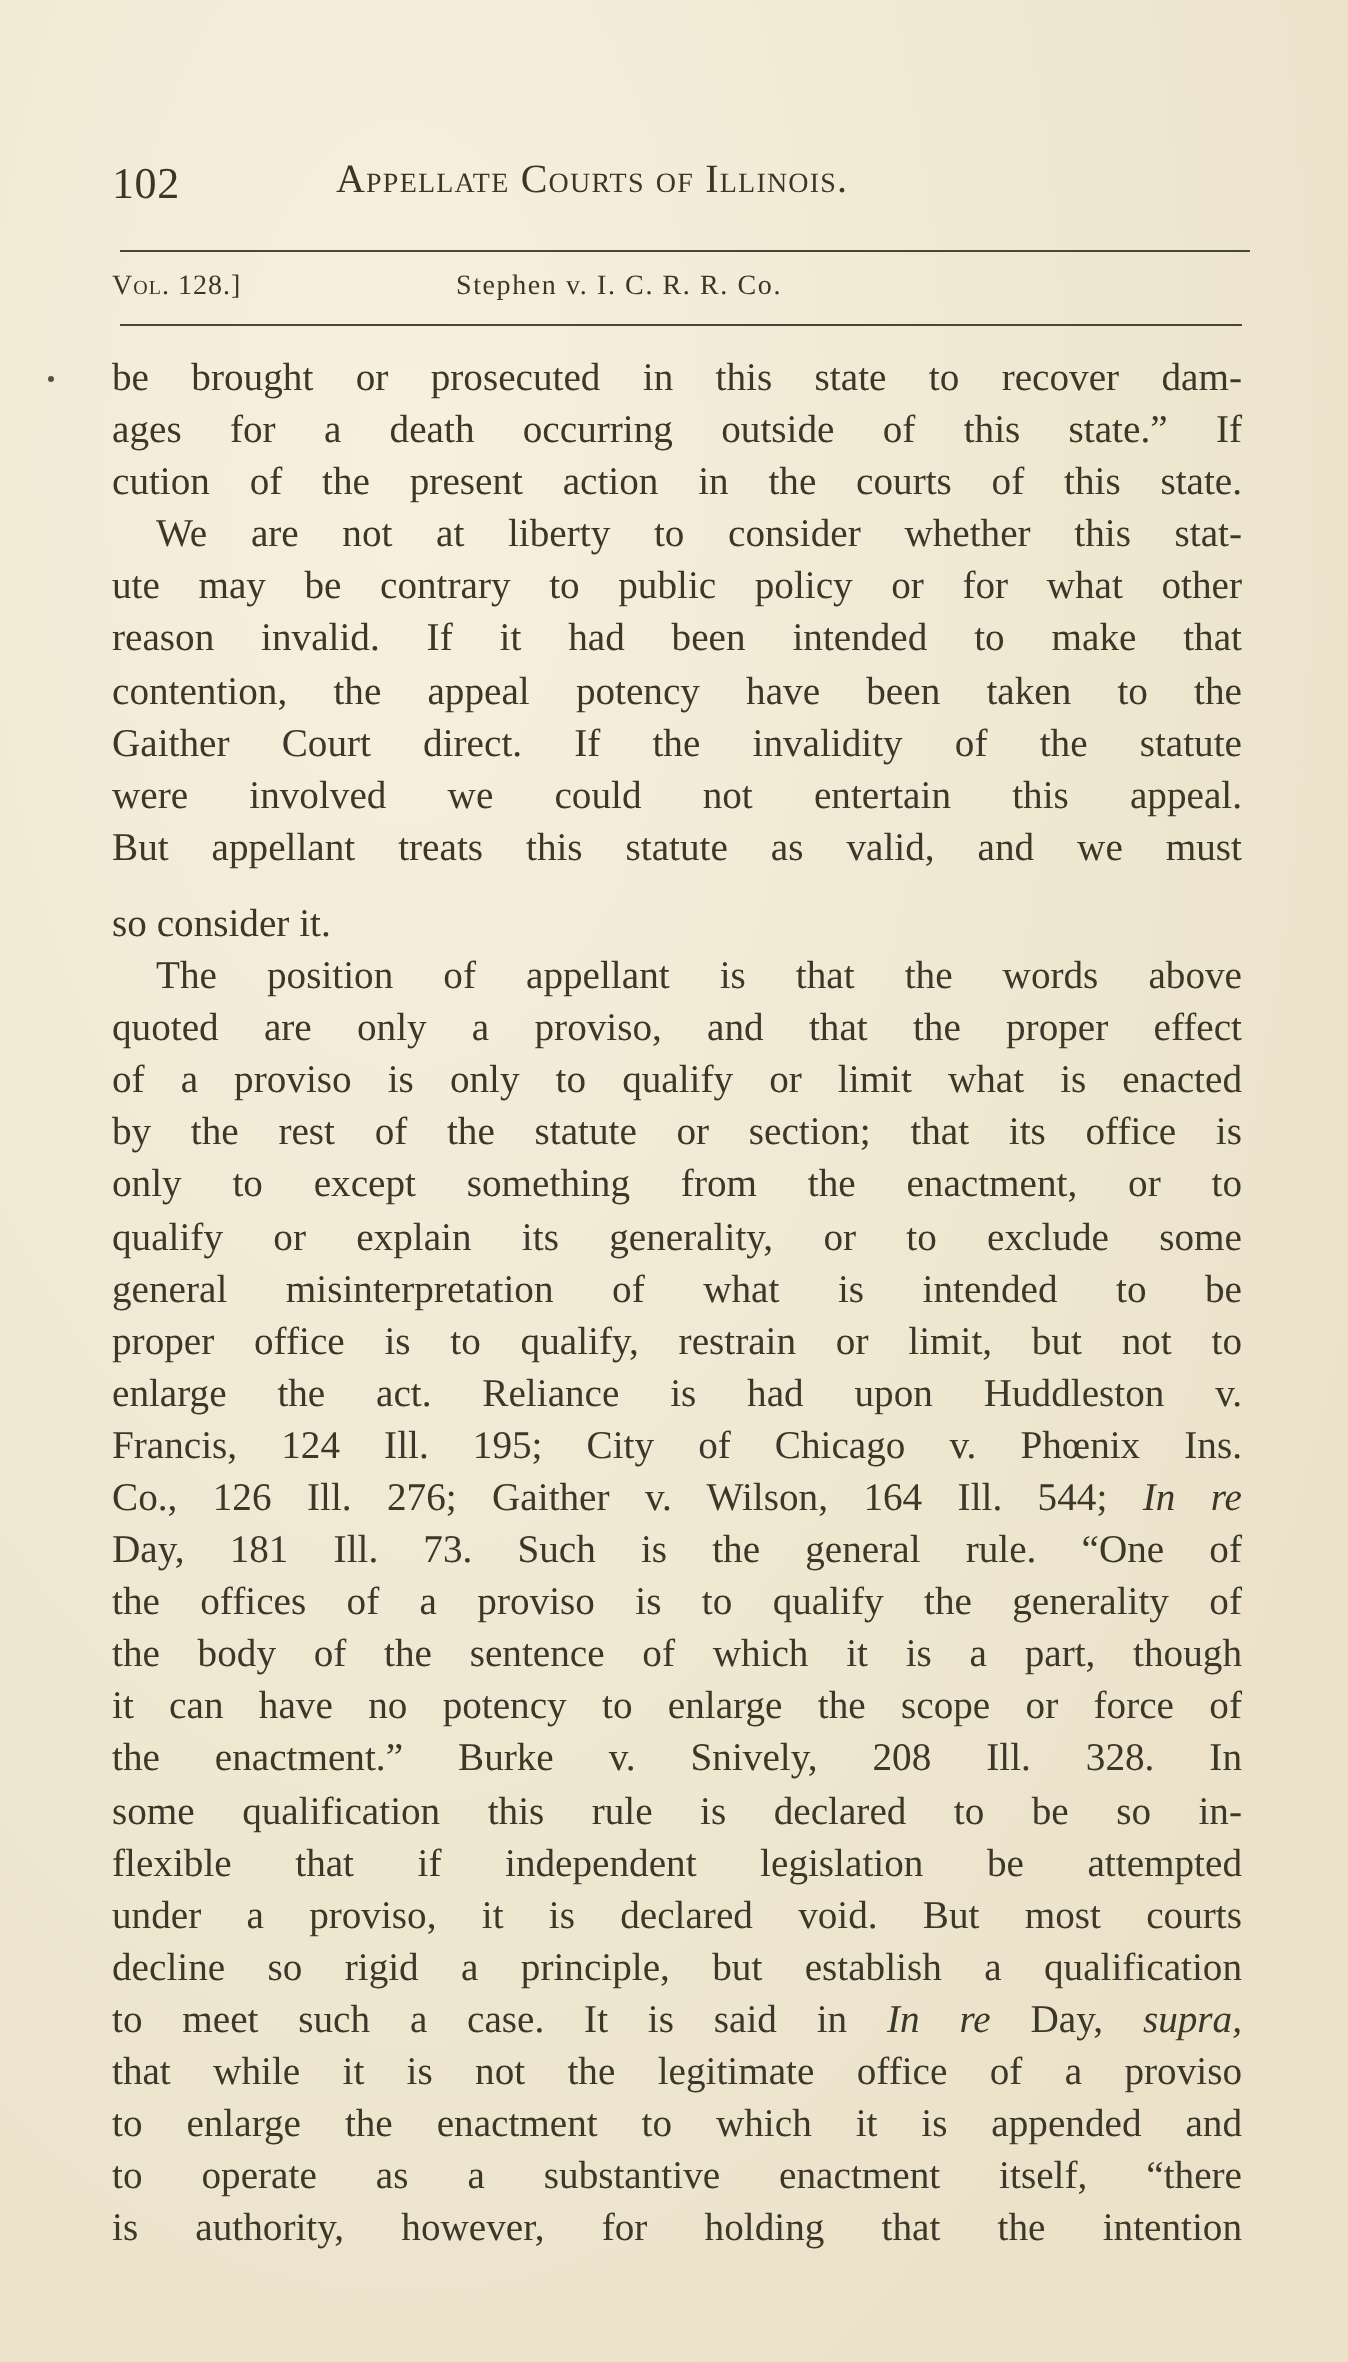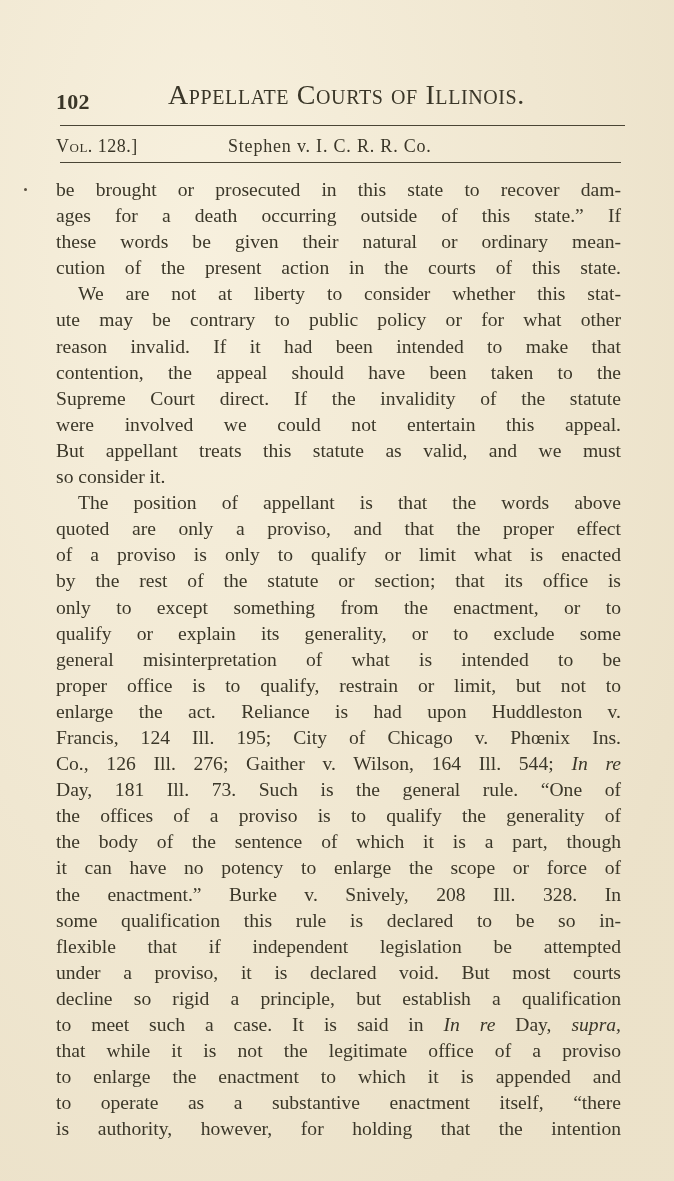--- a/index.html
+++ b/index.html
@@ -27,46 +27,45 @@
       top: 79px;
       left: 0;
       width: 570px;
       height: 30px;
       font-size: 22px;
       letter-spacing: 0.3px;
     }
     .page-number {
       position: absolute;
       left: 0;
-      top: 10px;
-      font-weight: bold;
+      top: 0;
     }
     .running-title {
       position: absolute;
       left: 112px;
       top: 0;
       font-variant: small-caps;
-      font-size: 28px;
+      font-size: 20px;
       letter-spacing: 0.6px;
     }
     .rule-top {
       position: absolute;
       top: 125px;
       left: 4px;
       width: 565px;
       height: 0;
       border-top: 1.5px solid #4a4535;
     }
     .subhead {
       position: absolute;
       top: 130px;
       left: 0;
       width: 570px;
       height: 22px;
-      font-size: 18px;
+      font-size: 14px;
     }
     .volume {
       position: absolute;
       left: 0;
       top: 6px;
       font-variant: small-caps;
       letter-spacing: 0.5px;
     }
     .case-name {
       position: absolute;
@@ -94,20 +93,21 @@
     }
     .line {
       display: block;
       text-align: justify;
       text-align-last: justify;
       white-space: nowrap;
       height: 26.1px;
     }
     .line.last {
       text-align-last: left;
+      margin-top: 12px;
     }
     .indent-line {
       padding-left: 22px;
     }
     i, .ital {
       font-style: italic;
     }
     .speck {
       position: absolute;
       width: 3px;
@@ -131,27 +131,26 @@
   <div class="subhead">
     <span class="volume">Vol. 128.]</span>
     <span class="case-name">Stephen v. I. C. R. R. Co.</span>
   </div>
 
   <div class="rule-bottom"></div>
 
   <div class="body-text">
     <span class="line">be brought or prosecuted in this state to recover dam-</span>
     <span class="line">ages for a death occurring outside of this state.” If</span>
-    <span class="line">these words be given their natural or ordinary mean-</span>
     <span class="line">cution of the present action in the courts of this state.</span>
     <span class="line indent-line">We are not at liberty to consider whether this stat-</span>
     <span class="line">ute may be contrary to public policy or for what other</span>
     <span class="line">reason invalid. If it had been intended to make that</span>
-    <span class="line">contention, the appeal should have been taken to the</span>
-    <span class="line">Supreme Court direct. If the invalidity of the statute</span>
+    <span class="line">contention, the appeal potency have been taken to the</span>
+    <span class="line">Gaither Court direct. If the invalidity of the statute</span>
     <span class="line">were involved we could not entertain this appeal.</span>
     <span class="line">But appellant treats this statute as valid, and we must</span>
     <span class="line last">so consider it.</span>
     <span class="line indent-line">The position of appellant is that the words above</span>
     <span class="line">quoted are only a proviso, and that the proper effect</span>
     <span class="line">of a proviso is only to qualify or limit what is enacted</span>
     <span class="line">by the rest of the statute or section; that its office is</span>
     <span class="line">only to except something from the enactment, or to</span>
     <span class="line">qualify or explain its generality, or to exclude some</span>
     <span class="line">general misinterpretation of what is intended to be</span>

